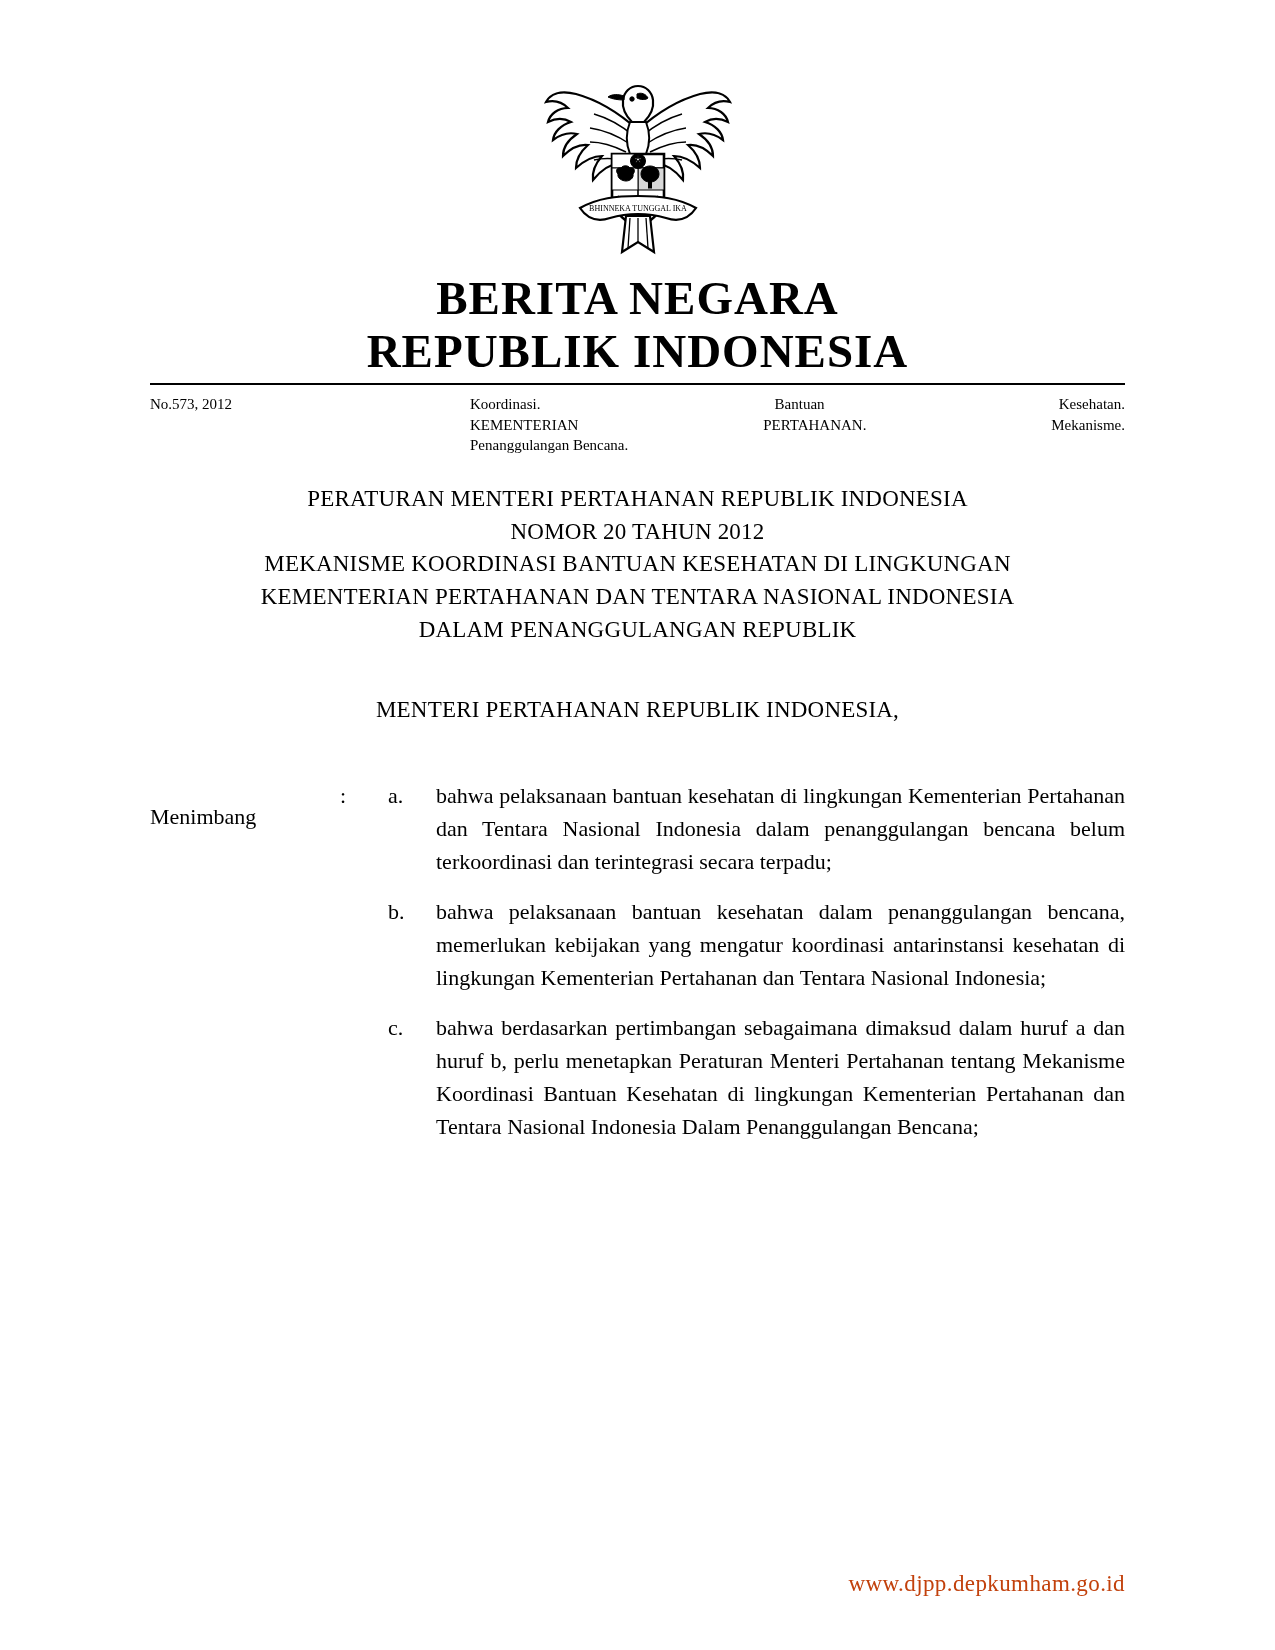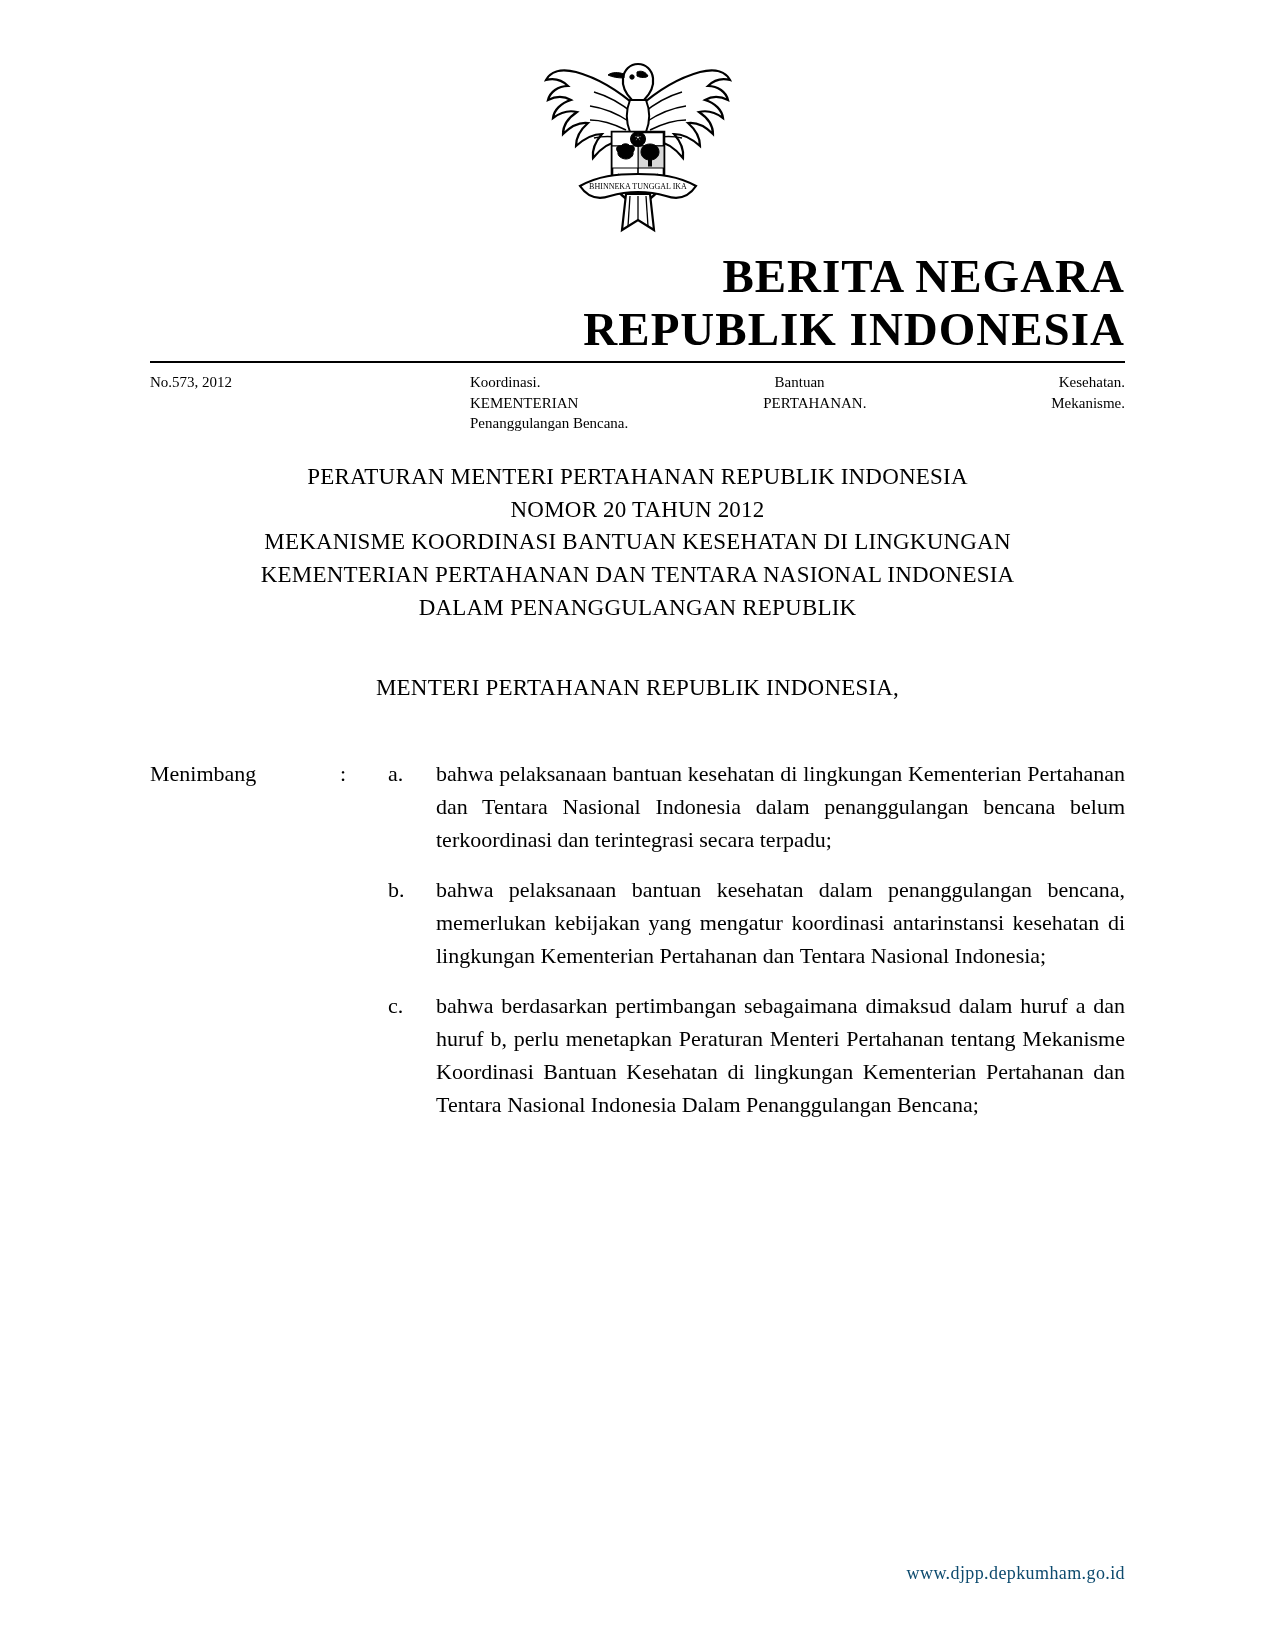--- a/index.html
+++ b/index.html
@@ -18,34 +18,34 @@
   .page {
     width: 1275px;
     height: 1650px;
     position: relative;
     box-sizing: border-box;
     padding: 0 150px;
   }
 
   
   .emblem-wrap {
-    padding-top: 48px;
+    padding-top: 70px;
     display: flex;
     justify-content: center;
     align-items: center;
   }
   .emblem {
     width: 200px;
     height: 190px;
     display: block;
   }
 
   
   .masthead {
-    text-align: right;
+    text-align: center;
     margin-top: 12px;
   }
   .masthead .line1,
   .masthead .line2 {
     font-weight: bold;
     letter-spacing: 1px;
     line-height: 1.12;
   }
   .masthead .line1 { font-size: 47px; }
   .masthead .line2 { font-size: 47px; }
@@ -95,20 +95,21 @@
     font-size: 22px;
     line-height: 1.5;
   }
   .cons-row {
     display: flex;
     align-items: flex-start;
   }
   .cons-label {
     width: 190px;
     flex: none;
+    margin-top: 21px;
   }
   .cons-colon {
     width: 48px;
     flex: none;
   }
   .cons-items {
     flex: 1;
   }
   .cons-item {
     display: flex;
@@ -121,23 +122,23 @@
   }
   .cons-text {
     flex: 1;
     text-align: justify;
   }
 
   
   .footer-url {
     position: absolute;
     right: 150px;
-    bottom: 66px;
-    font-size: 18px;
-    color: #0c4a6e;
+    bottom: 53px;
+    font-size: 23px;
+    color: #c2410c;
     letter-spacing: 0.4px;
   }
 </style>
 </head>
 <body>
 
 <div class="page">
 
   <div class="emblem-wrap">
     <svg class="emblem" viewBox="0 0 200 190">

